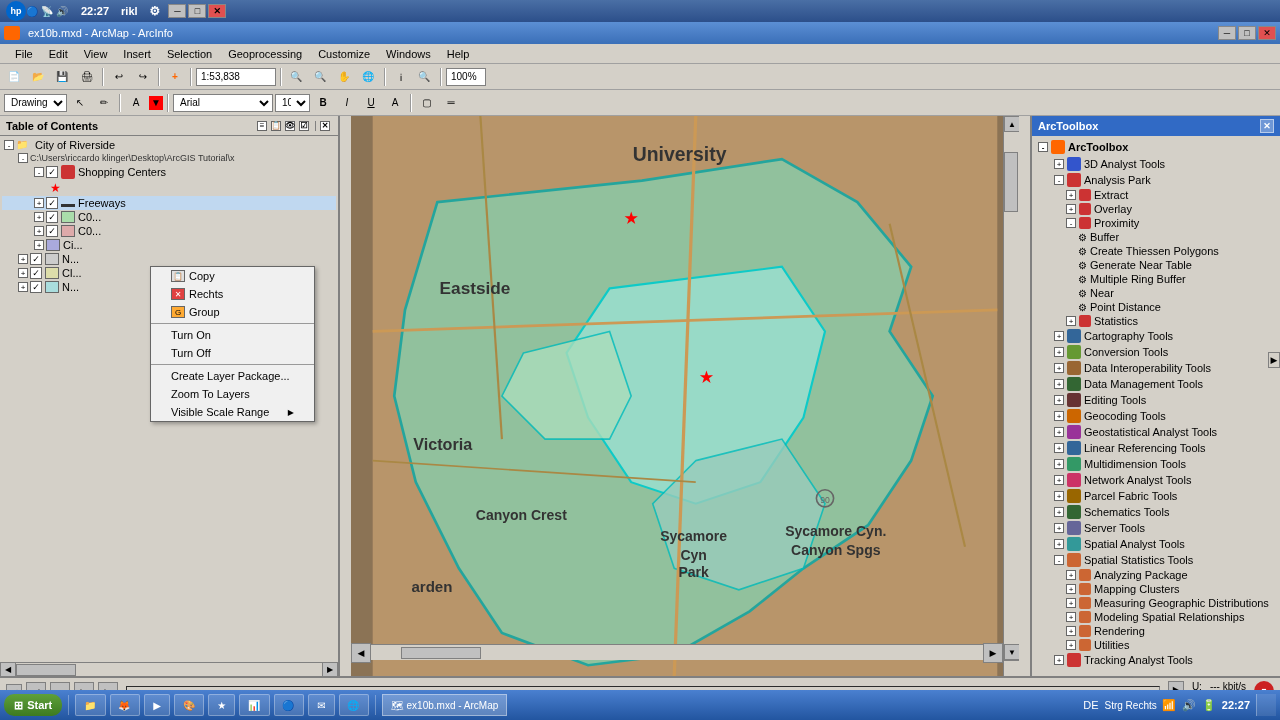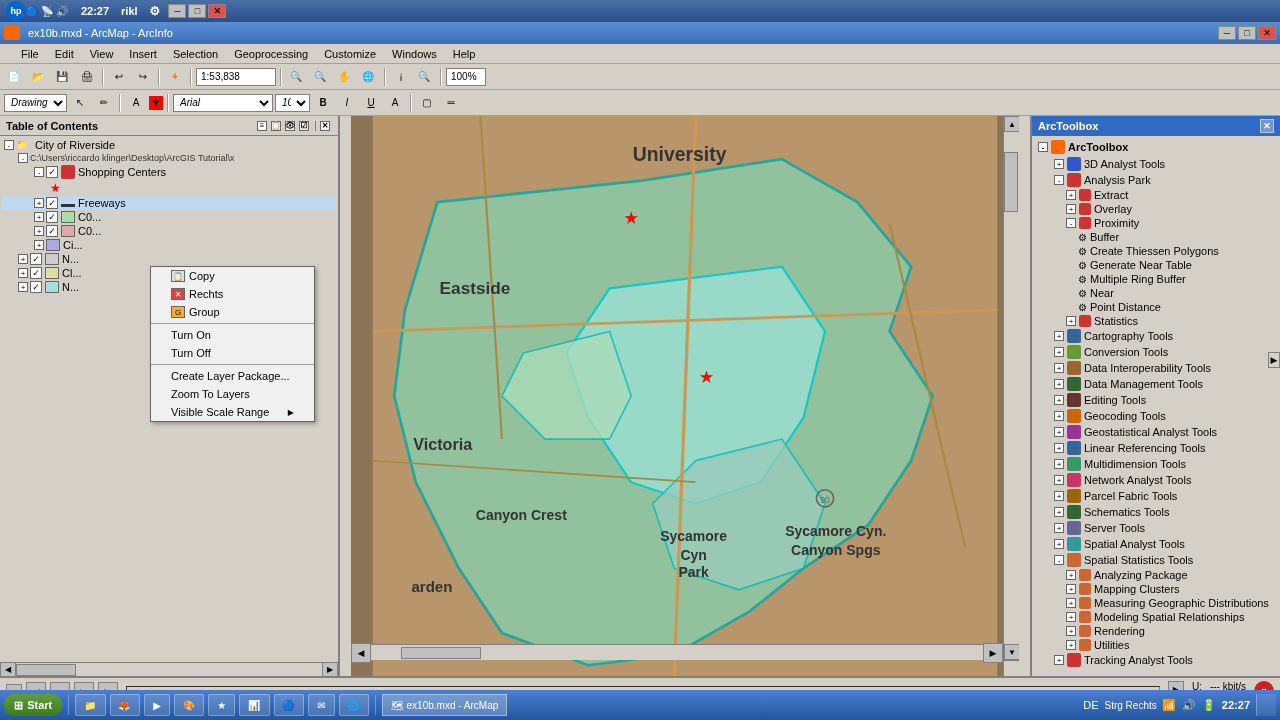--- a/index.html
+++ b/index.html
@@ -31,21 +31,21 @@
       padding: 0 4px;
       gap: 4px;
     }
 
     
     #menubar {
       height: 20px;
       background: #d4d0c8;
       display: flex;
       align-items: center;
-      padding: 0 13px;
+      padding: 0 7px;
       border-bottom: 1px solid #a0a0a0;
     }
     .menu-item {
       padding: 2px 8px;
       cursor: pointer;
       font-size: 11px;
     }
 
     
     .toolbar {
@@ -63,21 +63,21 @@
       border: 1px solid transparent;
       display: flex; align-items: center; justify-content: center;
       cursor: pointer;
       font-size: 10px;
     }
     .toolbar-sep { width: 2px; height: 18px; border-left: 1px solid #999; border-right: 1px solid #fff; margin: 0 2px; }
     .toolbar-input {
       height: 18px; border: 1px solid #808080; background: white; padding: 0 4px; font-size: 10px;
     }
     .toolbar-dropdown {
-      height: 18px; border: 1px solid #808080; background: white; font-size: 10px; padding: 0 2px; font-style: italic;
+      height: 18px; border: 1px solid #808080; background: white; font-size: 10px; padding: 0 2px;
     }
 
     
     #main {
       display: flex;
       height: calc(720px - 22px - 22px - 20px - 26px - 26px - 30px);
       gap: 11px;
     }
 
     

